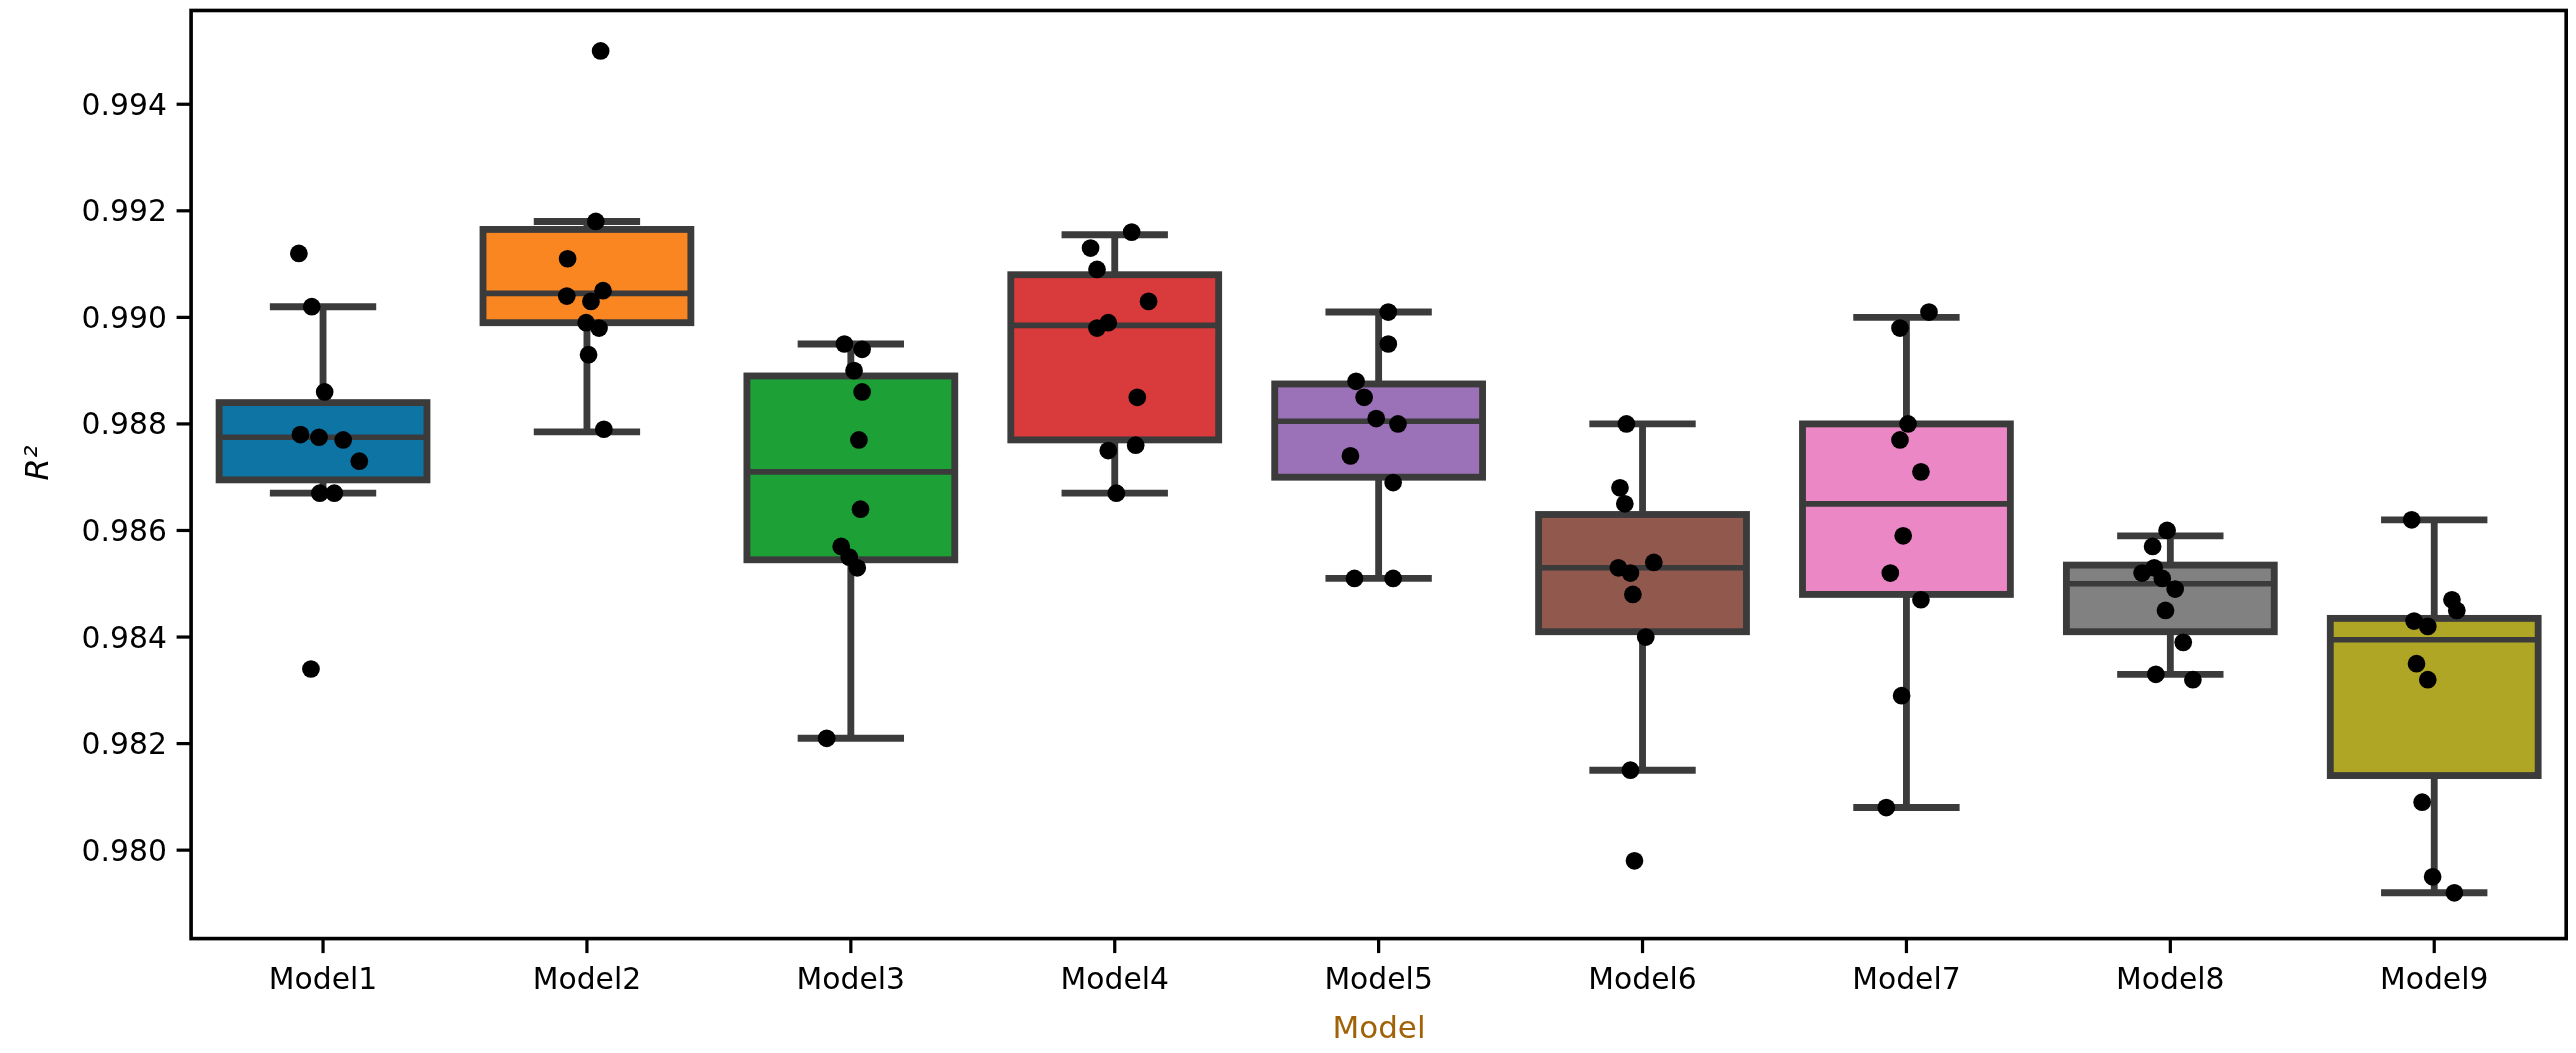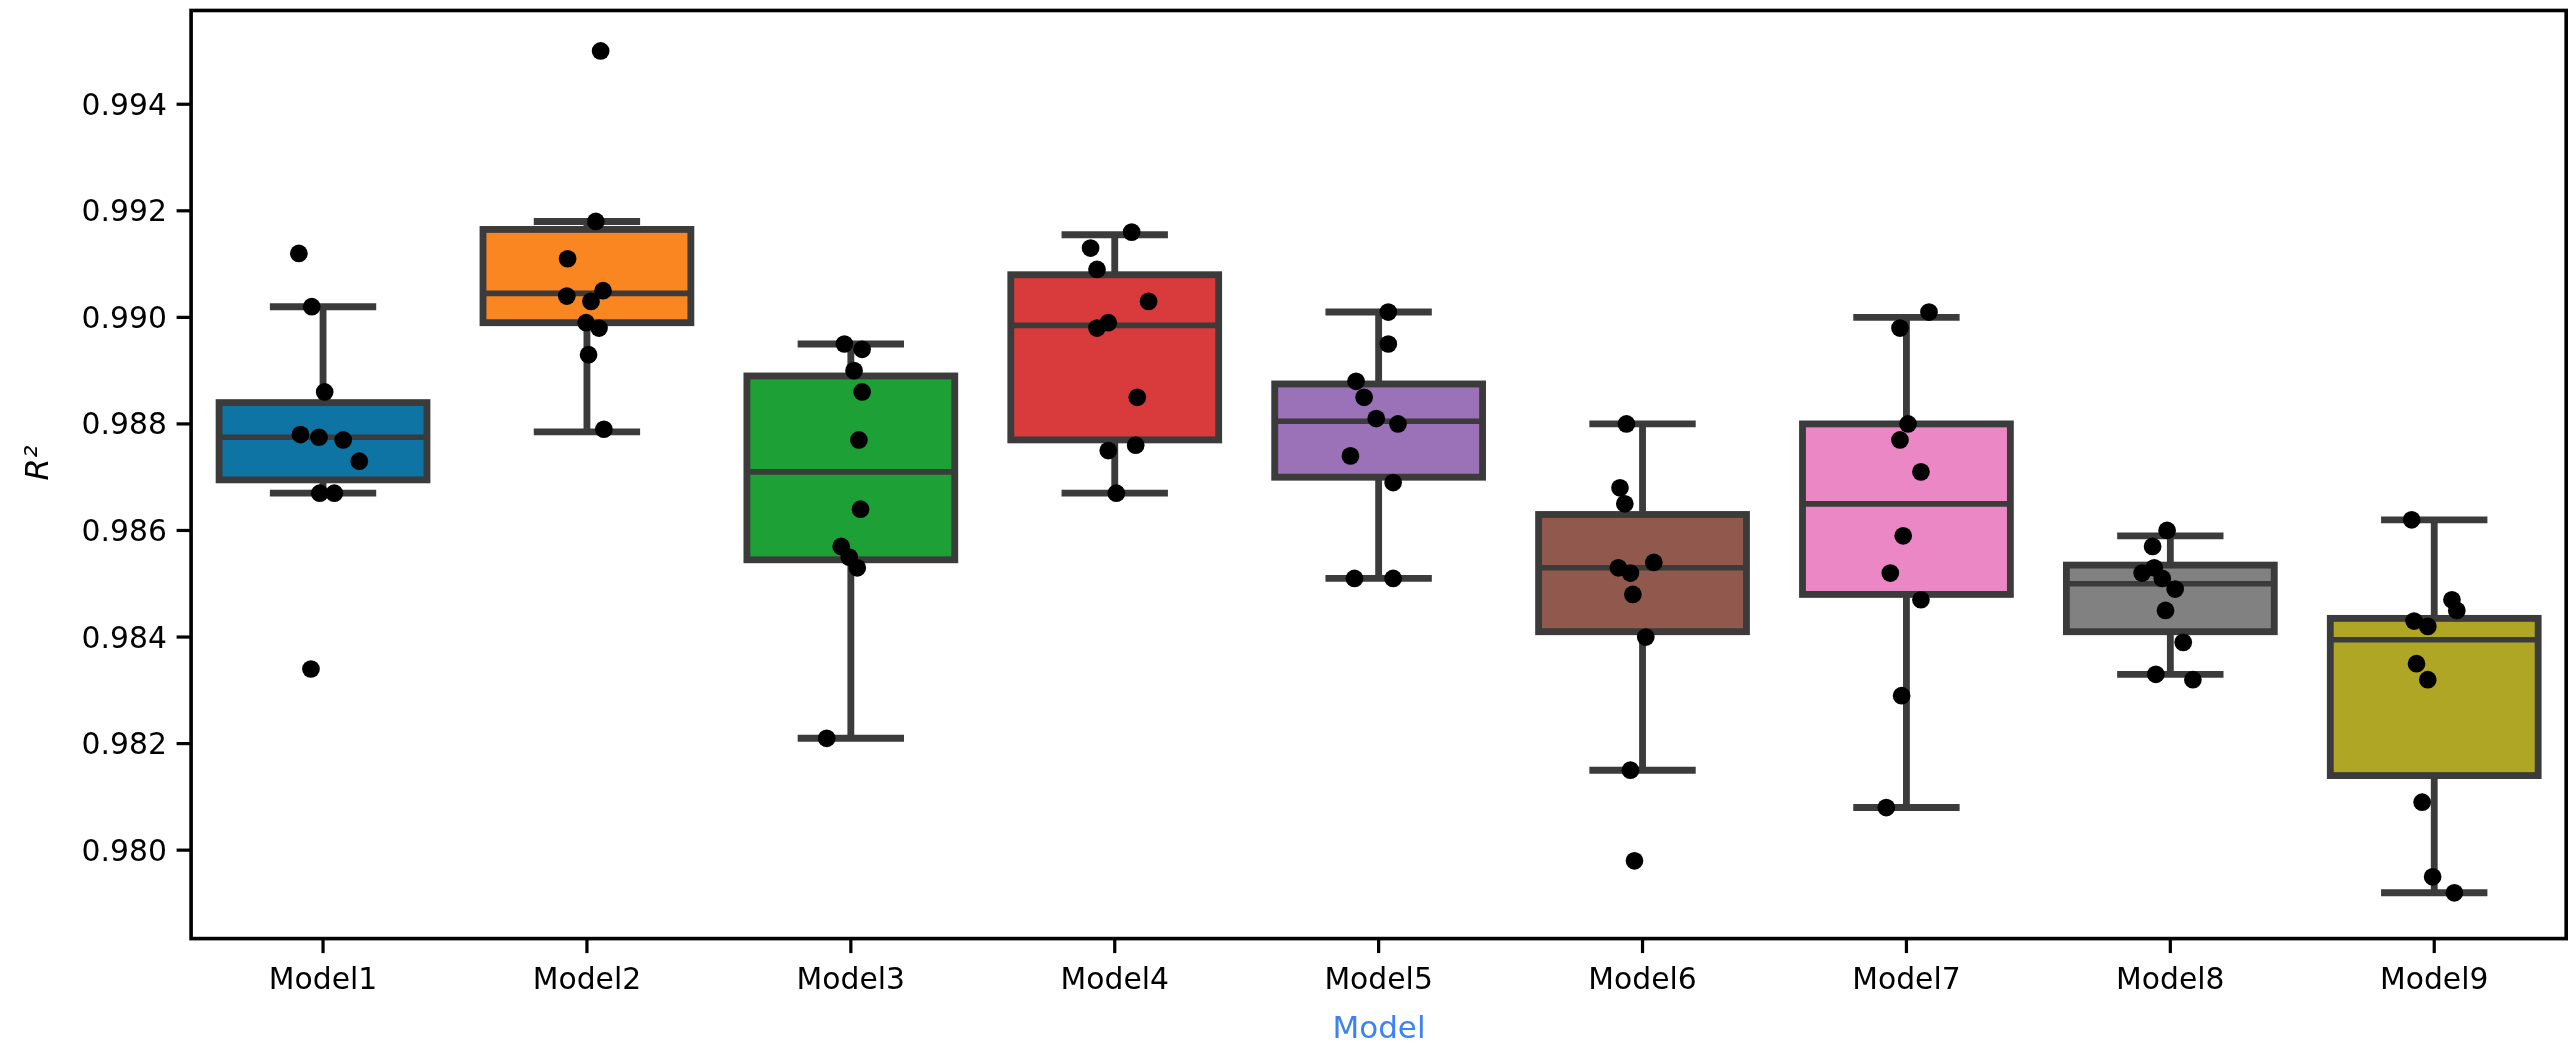--- a/index.html
+++ b/index.html
@@ -18,21 +18,21 @@
     font-style:italic;
     font-size:32px;
     color:#000;
     white-space:nowrap;
   }
   .xlabel{
     position:absolute;
     left:1379px;top:1009px;
     transform:translateX(-50%);
     font-size:31px;
-    color:#3b82f6;
+    color:#a16207;
     white-space:nowrap;
   }
   text{font-family:"DejaVu Sans","Liberation Sans",sans-serif;}
 </style>
 </head>
 <body>
 
 <div class="fig">
   <svg id="chart" width="2576" height="1053" viewBox="0 0 3197 1307">
       <line x1="219" x2="237" y1="1055.2227324913895" y2="1055.2227324913895" stroke="#000000" stroke-width="4"></line>

